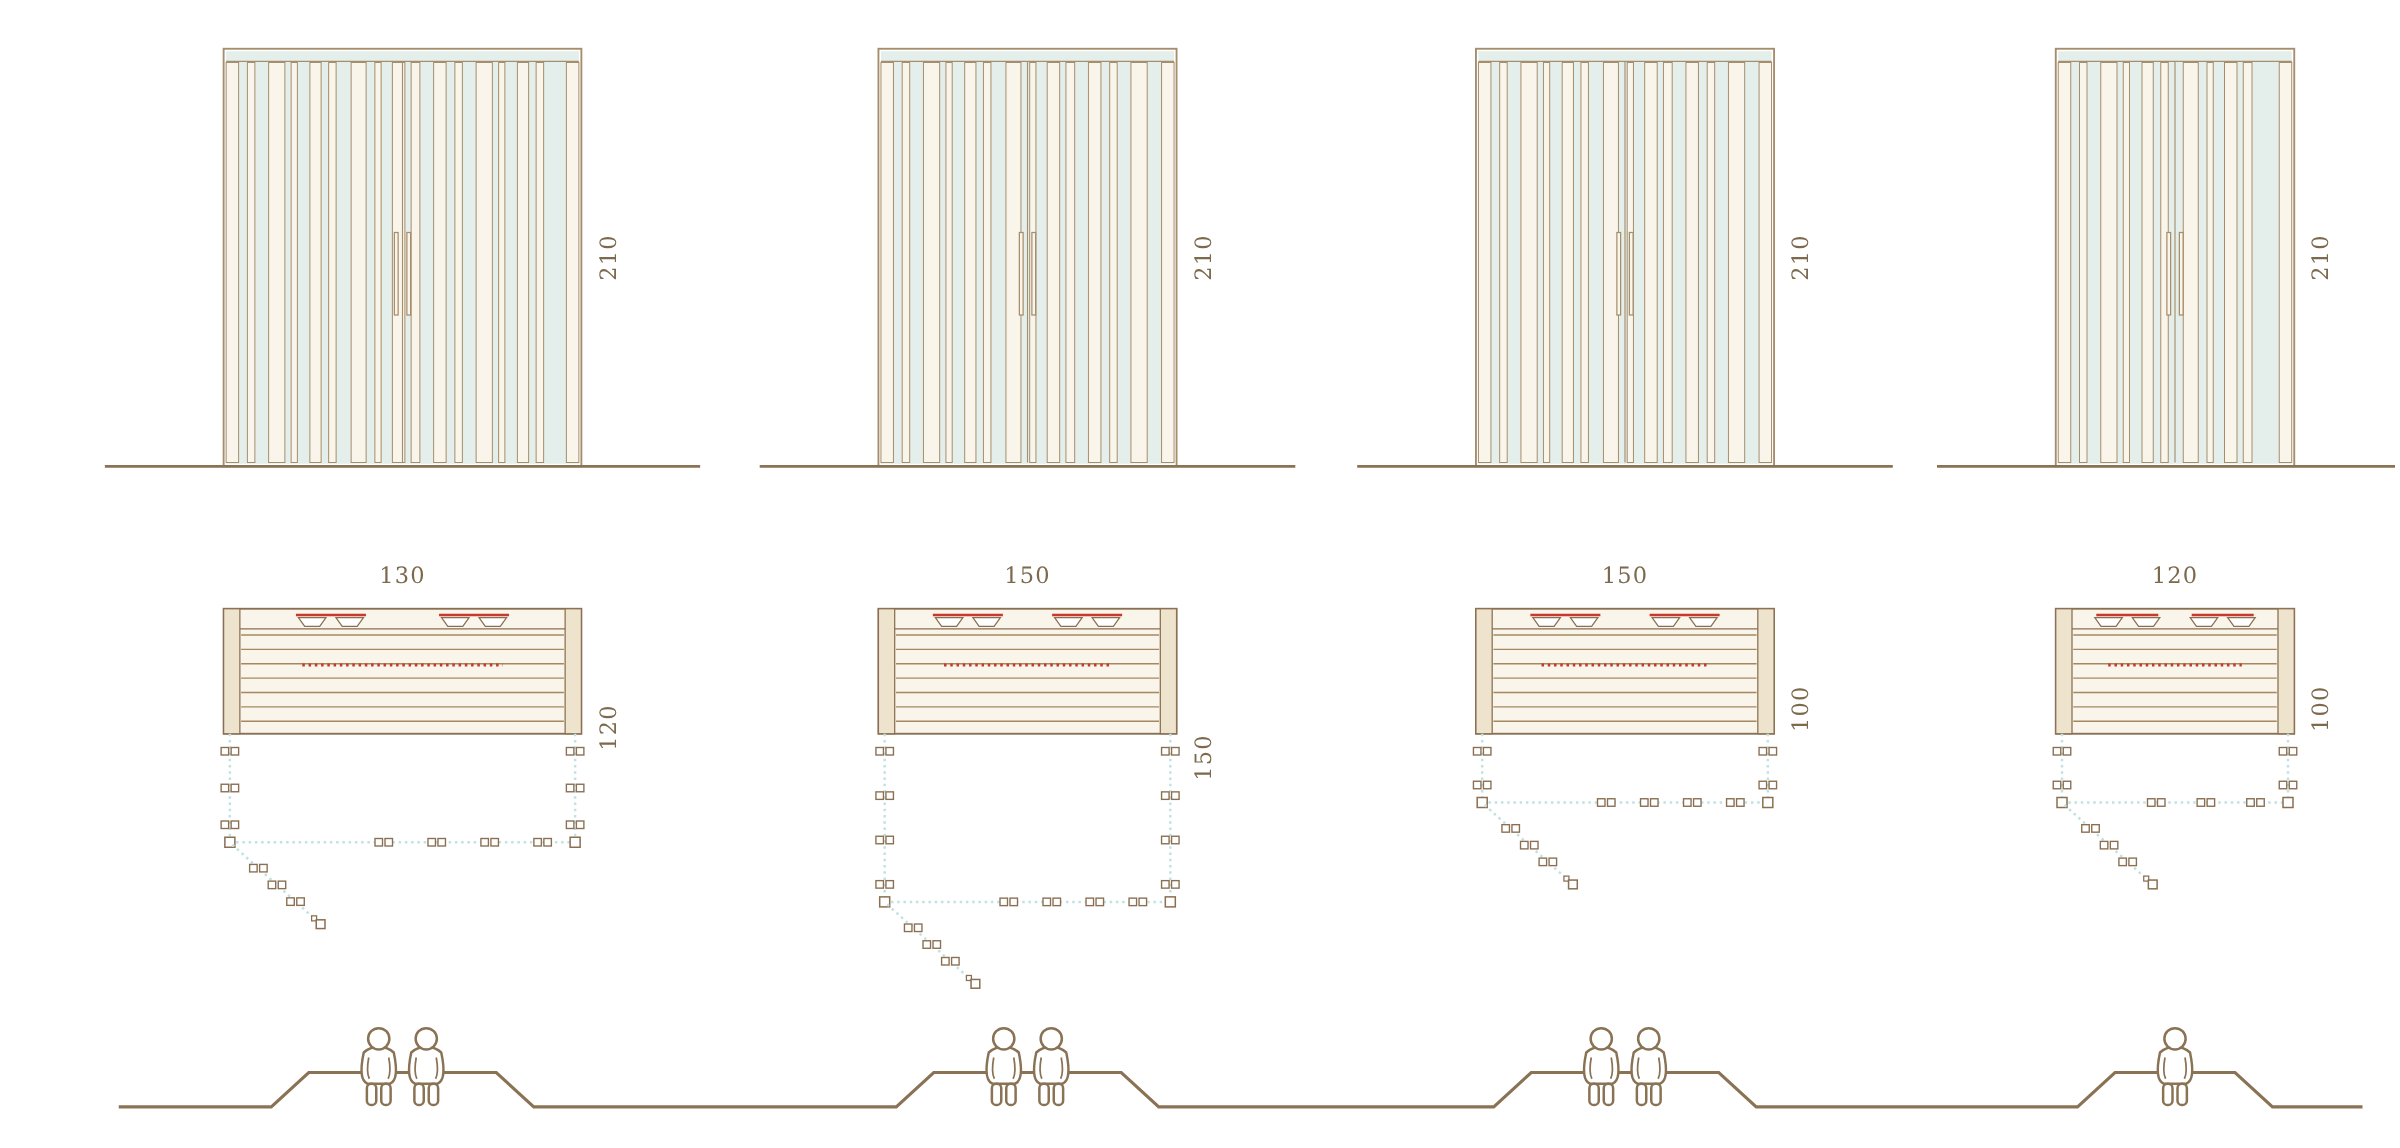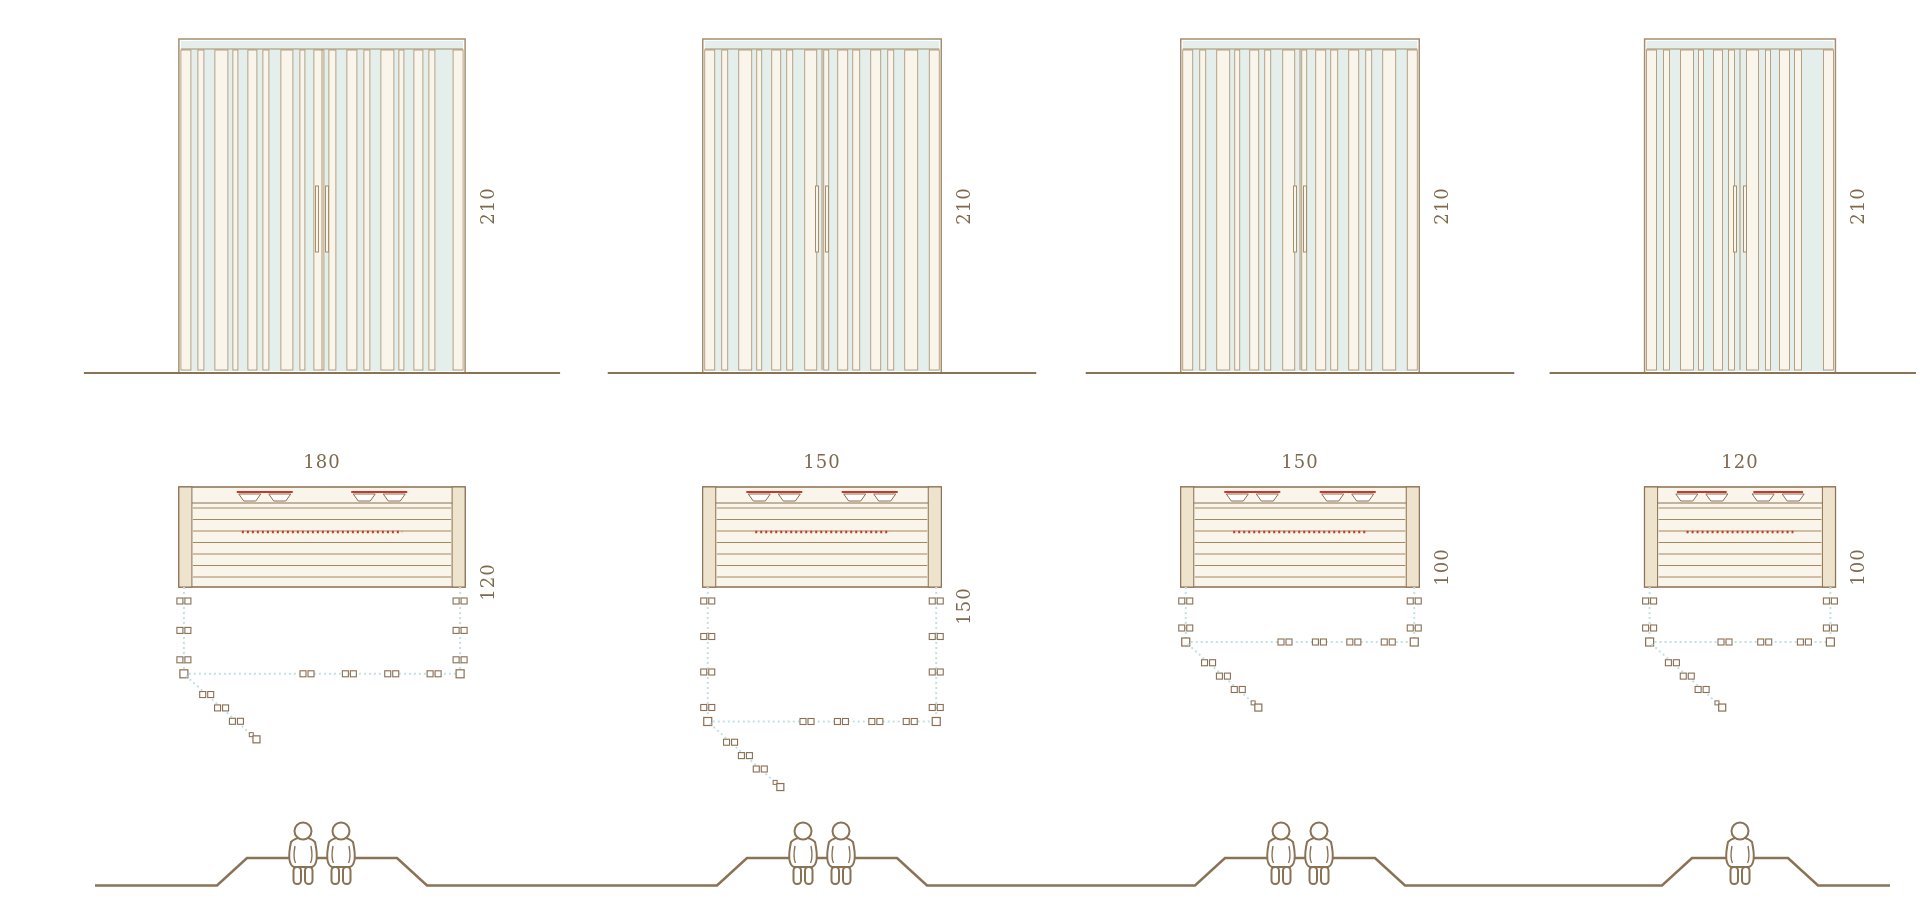--- a/index.html
+++ b/index.html
@@ -385,21 +385,21 @@
           </g>
         </g>
       </g>
     </svg>
 
   <div class="dim dim-v" id="hdim-0" style="left: 487.1px; top: 206px;">210</div>
   <div class="dim dim-v" id="hdim-1" style="left: 963.25px; top: 206px;">210</div>
   <div class="dim dim-v" id="hdim-2" style="left: 1441.25px; top: 206px;">210</div>
   <div class="dim dim-v" id="hdim-3" style="left: 1857.4px; top: 206px;">210</div>
 
-  <div class="dim dim-h" id="wdim-0" style="left: 322px; top: 461px;">180</div>
+  <div class="dim dim-h" id="wdim-0" style="left: 322px; top: 461px;">130</div>
   <div class="dim dim-h" id="wdim-1" style="left: 822px; top: 461px;">150</div>
   <div class="dim dim-h" id="wdim-2" style="left: 1300px; top: 461px;">150</div>
   <div class="dim dim-h" id="wdim-3" style="left: 1740px; top: 461px;">120</div>
 
   <div class="dim dim-v" id="ddim-0" style="left: 487.1px; top: 582.4px;">120</div>
   <div class="dim dim-v" id="ddim-1" style="left: 963.25px; top: 606.25px;">150</div>
   <div class="dim dim-v" id="ddim-2" style="left: 1441.25px; top: 566.5px;">100</div>
   <div class="dim dim-v" id="ddim-3" style="left: 1857.4px; top: 566.5px;">100</div>
 </div>
 

